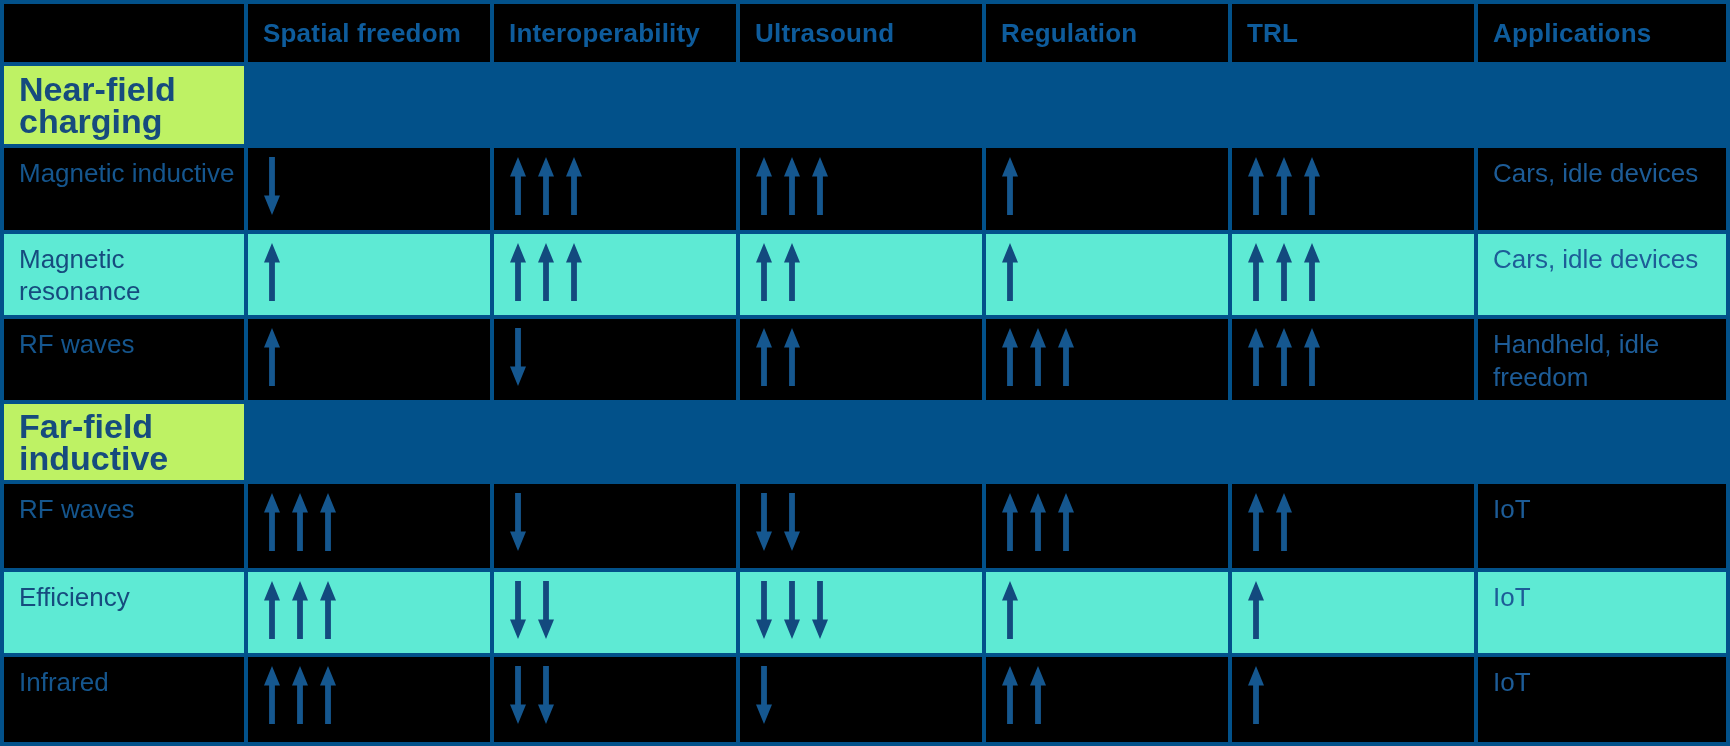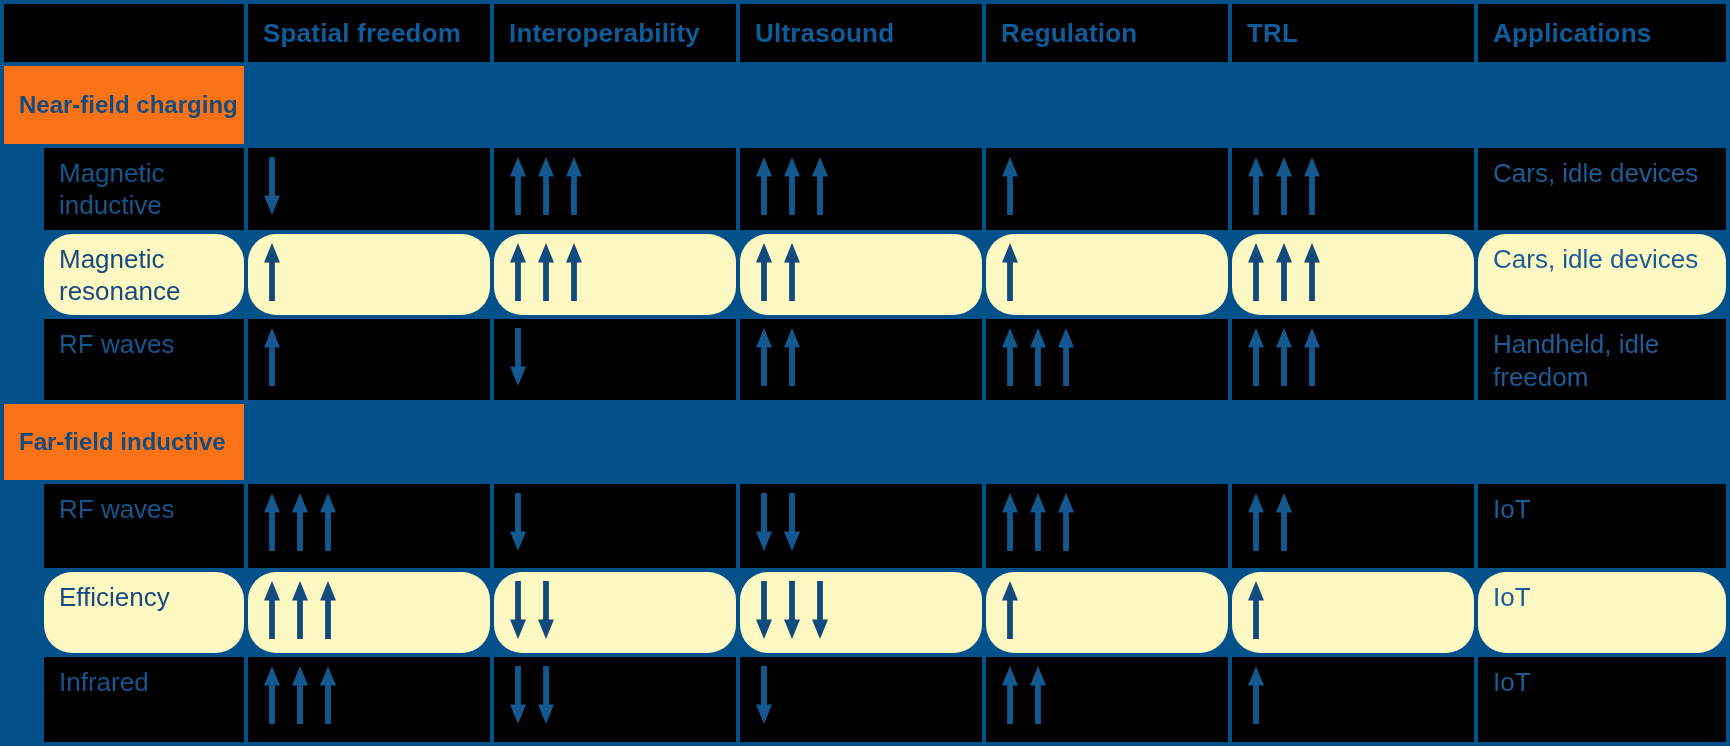--- a/index.html
+++ b/index.html
@@ -14,46 +14,45 @@
     grid-template-rows: 58px 78px 82px 81px 81px 76px 84px 81px 85px;
     gap: 4px;
     padding: 4px;
     background: #02518A;
     width: 1730px; height: 746px;
     box-sizing: border-box;
   }
   .trow { display: contents; }
   .cell { box-sizing: border-box; overflow: hidden; }
   .dark  { background: #000000; }
-  .light { background: #fef9c3; border-radius: 28px; }
+  .light { background: #5eead4; }
   .band  { background: #02518A; grid-column: span 6; }
 
   .header-cell {
     background: #000000;
     color: #0E5C9C;
     font-weight: 700;
     font-size: 26px;
     display: flex; align-items: center;
     padding-left: 15px;
     letter-spacing: 0.2px;
   }
   .section-cell {
-    background: #f97316;
+    background: #bef264;
     color: #164B7E;
     font-weight: 700;
-    font-size: 24px;
+    font-size: 34px;
     line-height: 32px;
     display: flex; align-items: center;
     padding-left: 15px;
   }
   .label-cell {
     font-size: 26px;
     line-height: 32px;
     padding: 9px 0 0 15px;
-    margin-left: 40px;
   }
   .dark.label-cell  { color: #15568E; }
   .light.label-cell { color: #164B7E; }
   .rating-cell {
     display: flex;
     align-items: flex-start;
     gap: 12px;
     padding: 9px 0 0 16px;
   }
   .dark.rating-cell  { color: #15578F; }

